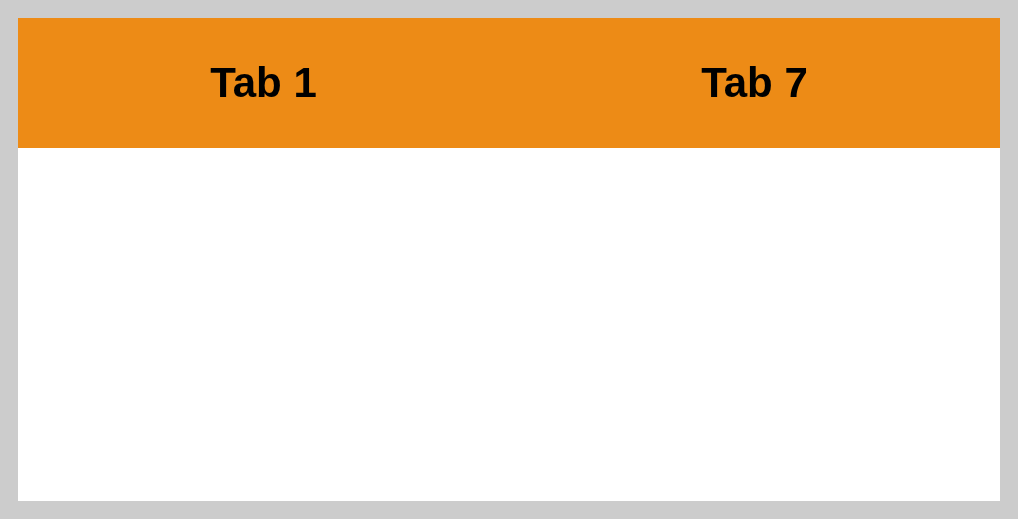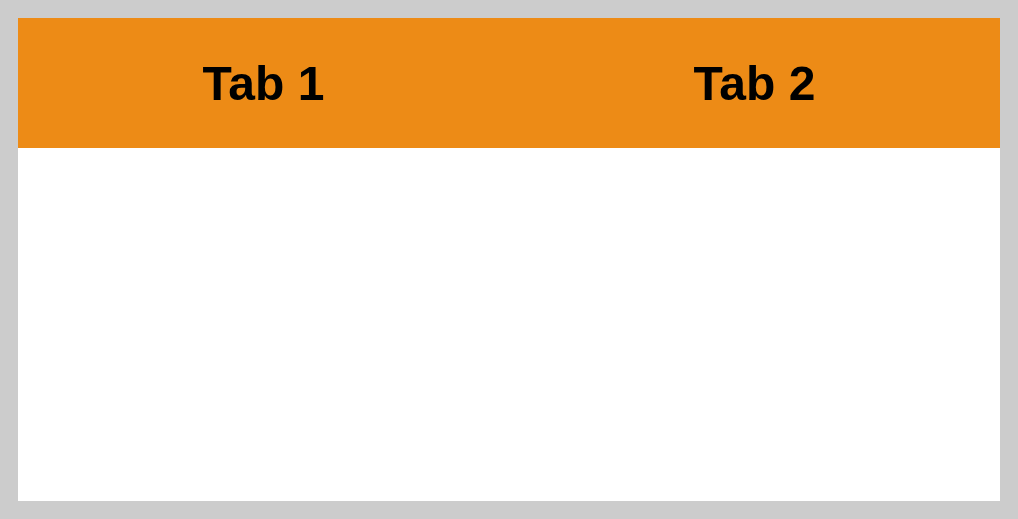--- a/index.html
+++ b/index.html
@@ -25,37 +25,37 @@
       background: #ed8b16;
       display: flex;
       flex-direction: row;
       height: 130px;
     }
     .tab {
       flex: 1;
       display: flex;
       align-items: center;
       justify-content: center;
-      font-size: 48px;
+      font-size: 42px;
       font-weight: bold;
       color: #000000;
       cursor: pointer;
       user-select: none;
     }
     .content {
       flex: 1;
       background: #ffffff;
     }
   </style>
 </head>
 <body>
 
 <div class="panel">
   <div class="tab-bar">
     <div class="tab">
       <span>Tab 1</span>
     </div>
     <div class="tab">
-      <span>Tab 2</span>
+      <span>Tab 7</span>
     </div>
   </div>
   <div class="content"></div>
 </div>
 
 </body></html>

